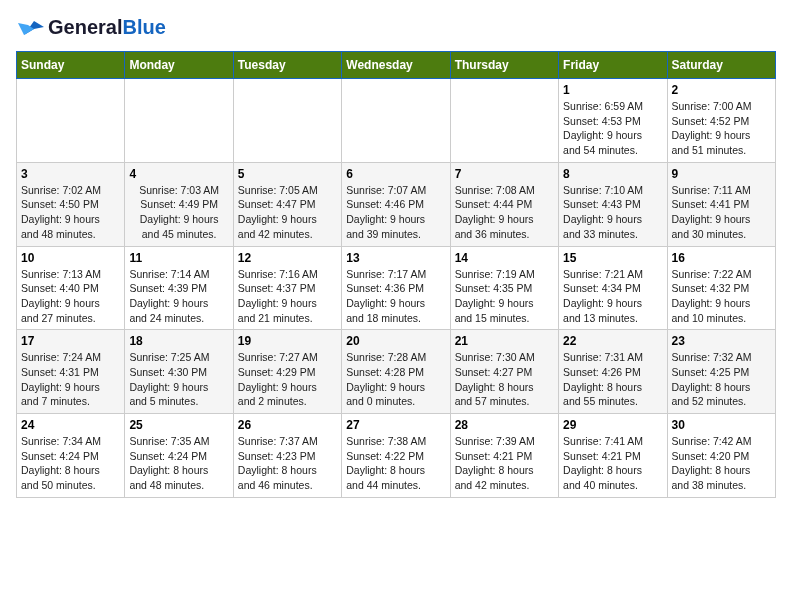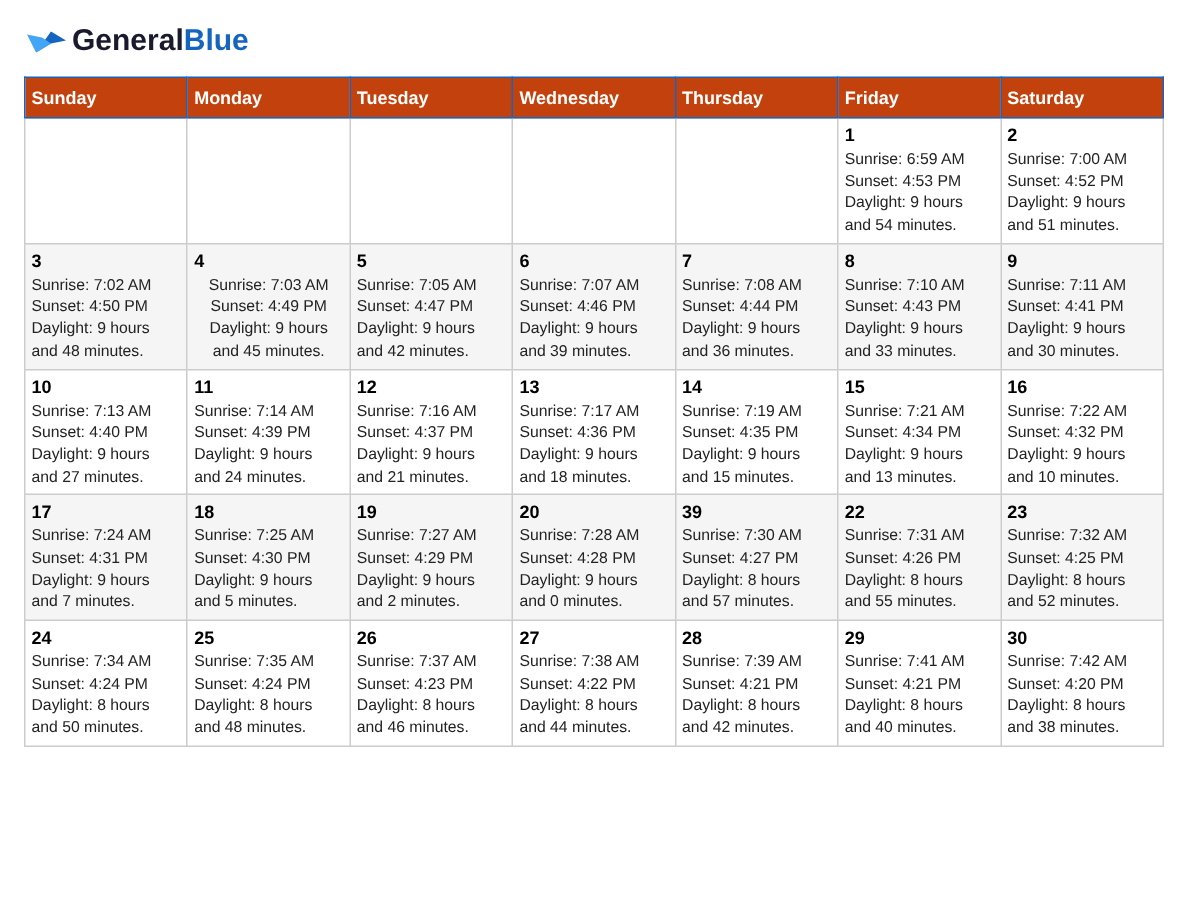--- a/index.html
+++ b/index.html
@@ -38,21 +38,21 @@
       font-size: 16px;
       font-weight: normal;
       color: #333;
     }
     .calendar {
       width: 100%;
       border-collapse: collapse;
       font-size: 11px;
     }
     .calendar thead th {
-      background: #c2410c;
+      background: #4d7c0f;
       color: #fff;
       padding: 6px 4px;
       text-align: left;
       font-size: 12px;
       font-weight: bold;
       border: 1px solid #1565c0;
     }
     .calendar tbody td {
       border: 1px solid #ccc;
       vertical-align: top;
@@ -255,21 +255,21 @@
 and 2 minutes.</div>
         </td>
         <td>
           <span class="day-num">20</span>
           <div class="day-info" style="white-space: pre-line;">Sunrise: 7:28 AM
 Sunset: 4:28 PM
 Daylight: 9 hours
 and 0 minutes.</div>
         </td>
         <td>
-          <span class="day-num">39</span>
+          <span class="day-num">21</span>
           <div class="day-info" style="white-space: pre-line;">Sunrise: 7:30 AM
 Sunset: 4:27 PM
 Daylight: 8 hours
 and 57 minutes.</div>
         </td>
         <td>
           <span class="day-num">22</span>
           <div class="day-info" style="white-space: pre-line;">Sunrise: 7:31 AM
 Sunset: 4:26 PM
 Daylight: 8 hours

